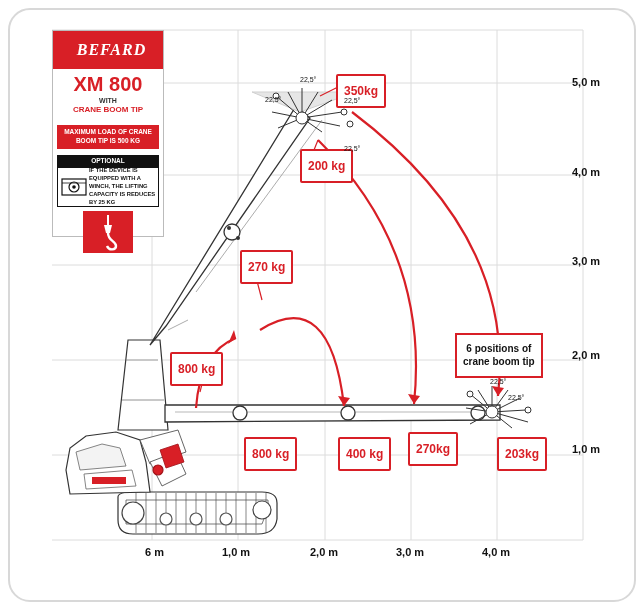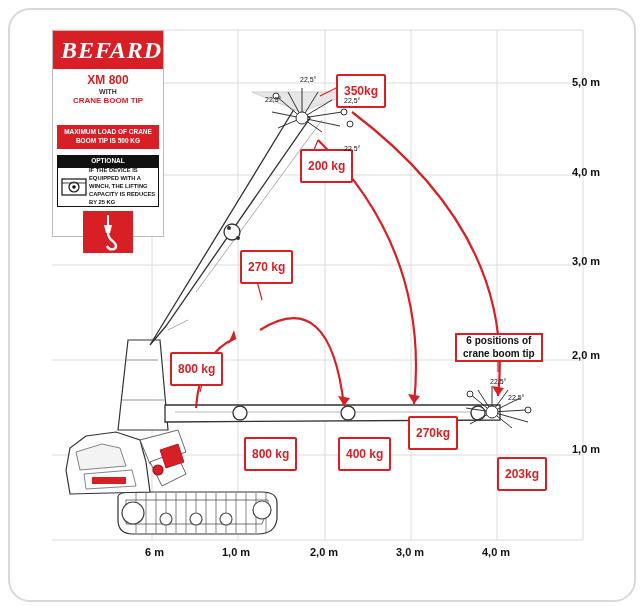--- a/index.html
+++ b/index.html
@@ -5,37 +5,37 @@
   html,body{margin:0;padding:0;background:#ffffff;}
   body{width:640px;height:606px;font-family:"Liberation Sans",sans-serif;}
   .page{position:relative;width:640px;height:606px;overflow:hidden;background:#fff;}
   .frame{position:absolute;left:8px;top:8px;width:624px;height:590px;border:2px solid #d8d8d8;border-radius:22px;background:#fff;}
   .chart-area{position:absolute;left:0;top:0;width:640px;height:606px;}
   svg{position:absolute;left:0;top:0;}
 
   
   .logo-box{position:absolute;left:52px;top:30px;width:110px;height:205px;background:#fff;border:1px solid #bbb;}
   .logo-red{position:absolute;left:0;top:0;width:110px;height:38px;background:#d81f26;display:flex;align-items:center;justify-content:center;}
-  .logo-text{color:#fff;font-weight:bold;font-size:24px;letter-spacing:1px;font-family:"Liberation Serif",serif;font-style:italic;margin-left:7px;}
+  .logo-text{color:#fff;font-weight:bold;font-size:16px;letter-spacing:1px;font-family:"Liberation Serif",serif;font-style:italic;margin-left:7px;}
   .logo-model{position:absolute;left:0;top:38px;width:110px;height:54px;background:#fff;text-align:center;}
-  .logo-model .m1{color:#d81f26;font-weight:bold;font-size:12px;margin-top:4px;text-align:center;}
+  .logo-model .m1{color:#d81f26;font-weight:bold;font-size:20px;margin-top:4px;text-align:center;}
   .logo-model .m2{color:#333;font-weight:bold;font-size:7px;margin-top:1px;}
   .logo-model .m3{color:#d81f26;font-weight:bold;font-size:8px;margin-top:1px;}
   .logo-maxload{position:absolute;left:4px;top:94px;width:102px;height:24px;background:#d81f26;color:#fff;font-weight:bold;font-size:6.5px;text-align:center;line-height:1.35;padding-top:3px;box-sizing:border-box;}
   .opt-head{position:absolute;left:4px;top:124px;width:102px;height:12px;background:#111;color:#fff;font-weight:bold;font-size:6.5px;text-align:center;line-height:12px;}
   .opt-body{position:absolute;left:4px;top:136px;width:102px;height:40px;border:1px solid #111;box-sizing:border-box;display:flex;align-items:center;}
   .opt-icon{width:26px;height:26px;margin-left:3px;flex:0 0 26px;position:relative;}
   .opt-text{font-size:5.8px;font-weight:bold;color:#111;line-height:1.35;padding-left:2px;}
   .hook-box{position:absolute;left:30px;top:180px;width:50px;height:40px;background:#d81f26;}
 
   
   .lbl{position:absolute;background:#fff;border:2px solid #d81f26;color:#d81f26;font-weight:bold;font-size:12px;padding:8px 6px;white-space:nowrap;border-radius:2px;}
   .axis-lbl{position:absolute;color:#111;font-weight:bold;font-size:11px;white-space:nowrap;}
   .ang{position:absolute;color:#111;font-size:7px;white-space:nowrap;}
-  .callout{position:absolute;background:#fff;border:2px solid #d81f26;color:#111;font-weight:bold;font-size:10px;line-height:1.25;padding:0 6px;text-align:center;white-space:nowrap;}
+  .callout{position:absolute;background:#fff;border:2px solid #d81f26;color:#111;font-weight:bold;font-size:10px;line-height:1.25;padding:8px 6px;text-align:center;white-space:nowrap;}
 </style>
 </head>
 <body>
 
 <div class="page">
   <div class="frame"></div>
 
   <div class="chart-area">
     <svg width="640" height="606" viewBox="0 0 640 606">
 
@@ -206,22 +206,22 @@
       </svg>
     </div>
   </div>
 
   <div class="lbl" style="left:336px;top:74px;">350kg</div>
   <div class="lbl" style="left:300px;top:149px;">200 kg</div>
   <div class="lbl" style="left:240px;top:250px;">270 kg</div>
   <div class="lbl" style="left:170px;top:352px;">800 kg</div>
   <div class="lbl" style="left:244px;top:437px;">800 kg</div>
   <div class="lbl" style="left:338px;top:437px;">400 kg</div>
-  <div class="lbl" style="left:408px;top:416px;">270kg</div>
-  <div class="lbl" style="left:497px;top:457px;">203kg</div>
+  <div class="lbl" style="left:408px;top:432px;">270kg</div>
+  <div class="lbl" style="left:497px;top:437px;">203kg</div>
 
   <div class="callout" style="left:455px;top:333px;">
     <div>6 positions of</div>
     <div>crane boom tip</div>
   </div>
 
   <div class="ang" style="left:300px;top:76px;">22,5°</div>
   <div class="ang" style="left:265px;top:96px;">22,5°</div>
   <div class="ang" style="left:344px;top:97px;">22,5°</div>
   <div class="ang" style="left:344px;top:145px;">22,5°</div>

